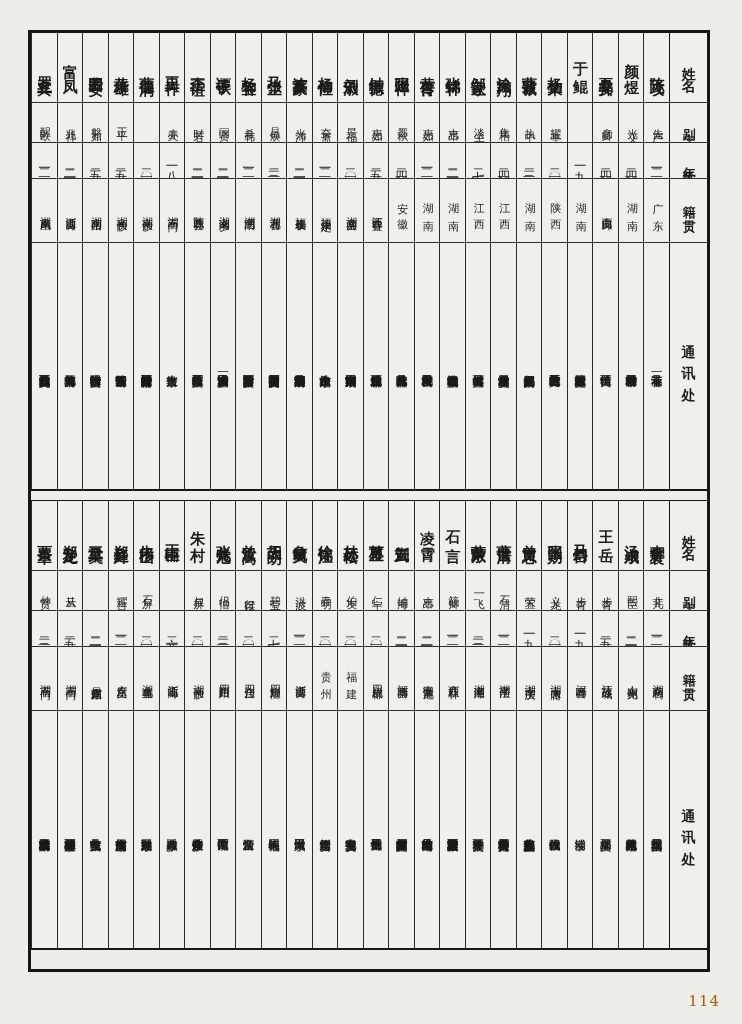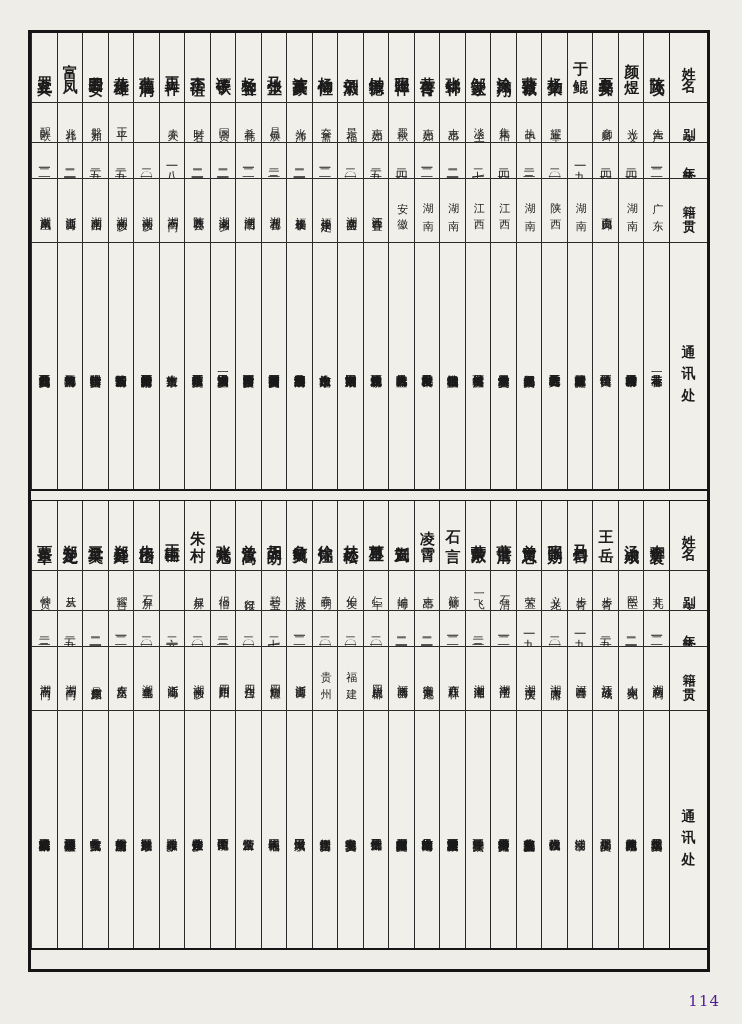--- a/index.html
+++ b/index.html
@@ -53,21 +53,21 @@
   .hdr .cell.addr span{letter-spacing:1.6em;font-size:14px;}
   
   .ls-n2 span{letter-spacing:1.1em;}
   .ls-n3 span{letter-spacing:0.12em;}
   .ls-z2 span{letter-spacing:0.3em;}
   .ls-a2 span{letter-spacing:0.15em;}
   .ls-g2 span{letter-spacing:1.5em;}
   .ls-g4 span{letter-spacing:0.1em;}
   .page-num{
     position:absolute;right:22px;bottom:14px;
-    font-size:15px;letter-spacing:1px;color:#4c1d95;
+    font-size:15px;letter-spacing:1px;color:#a16207;
   }
 </style>
 </head>
 <body>
 
 <div class="frame">
 
   <div class="vtable t1" id="table1">
     <div class="col hdr">
       <div class="cell name">

